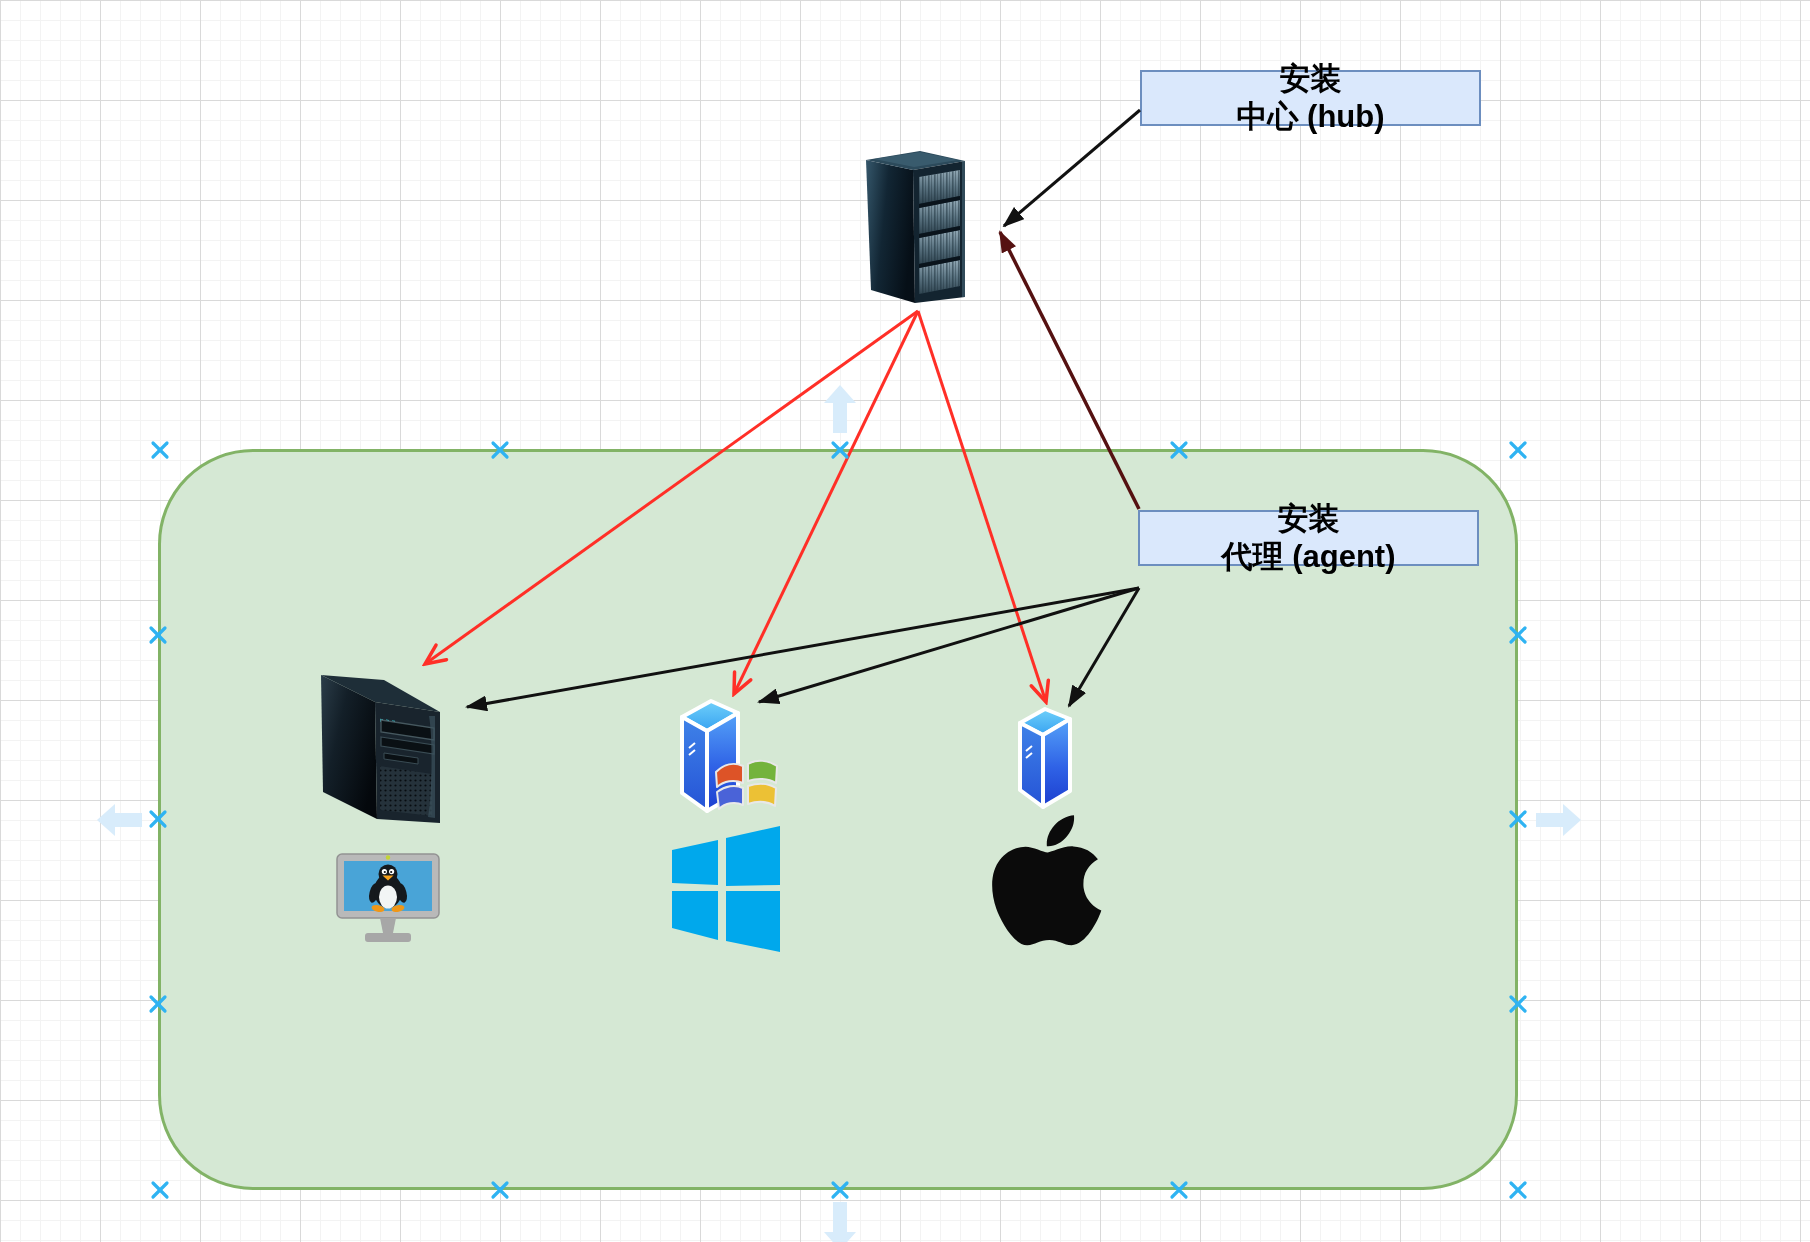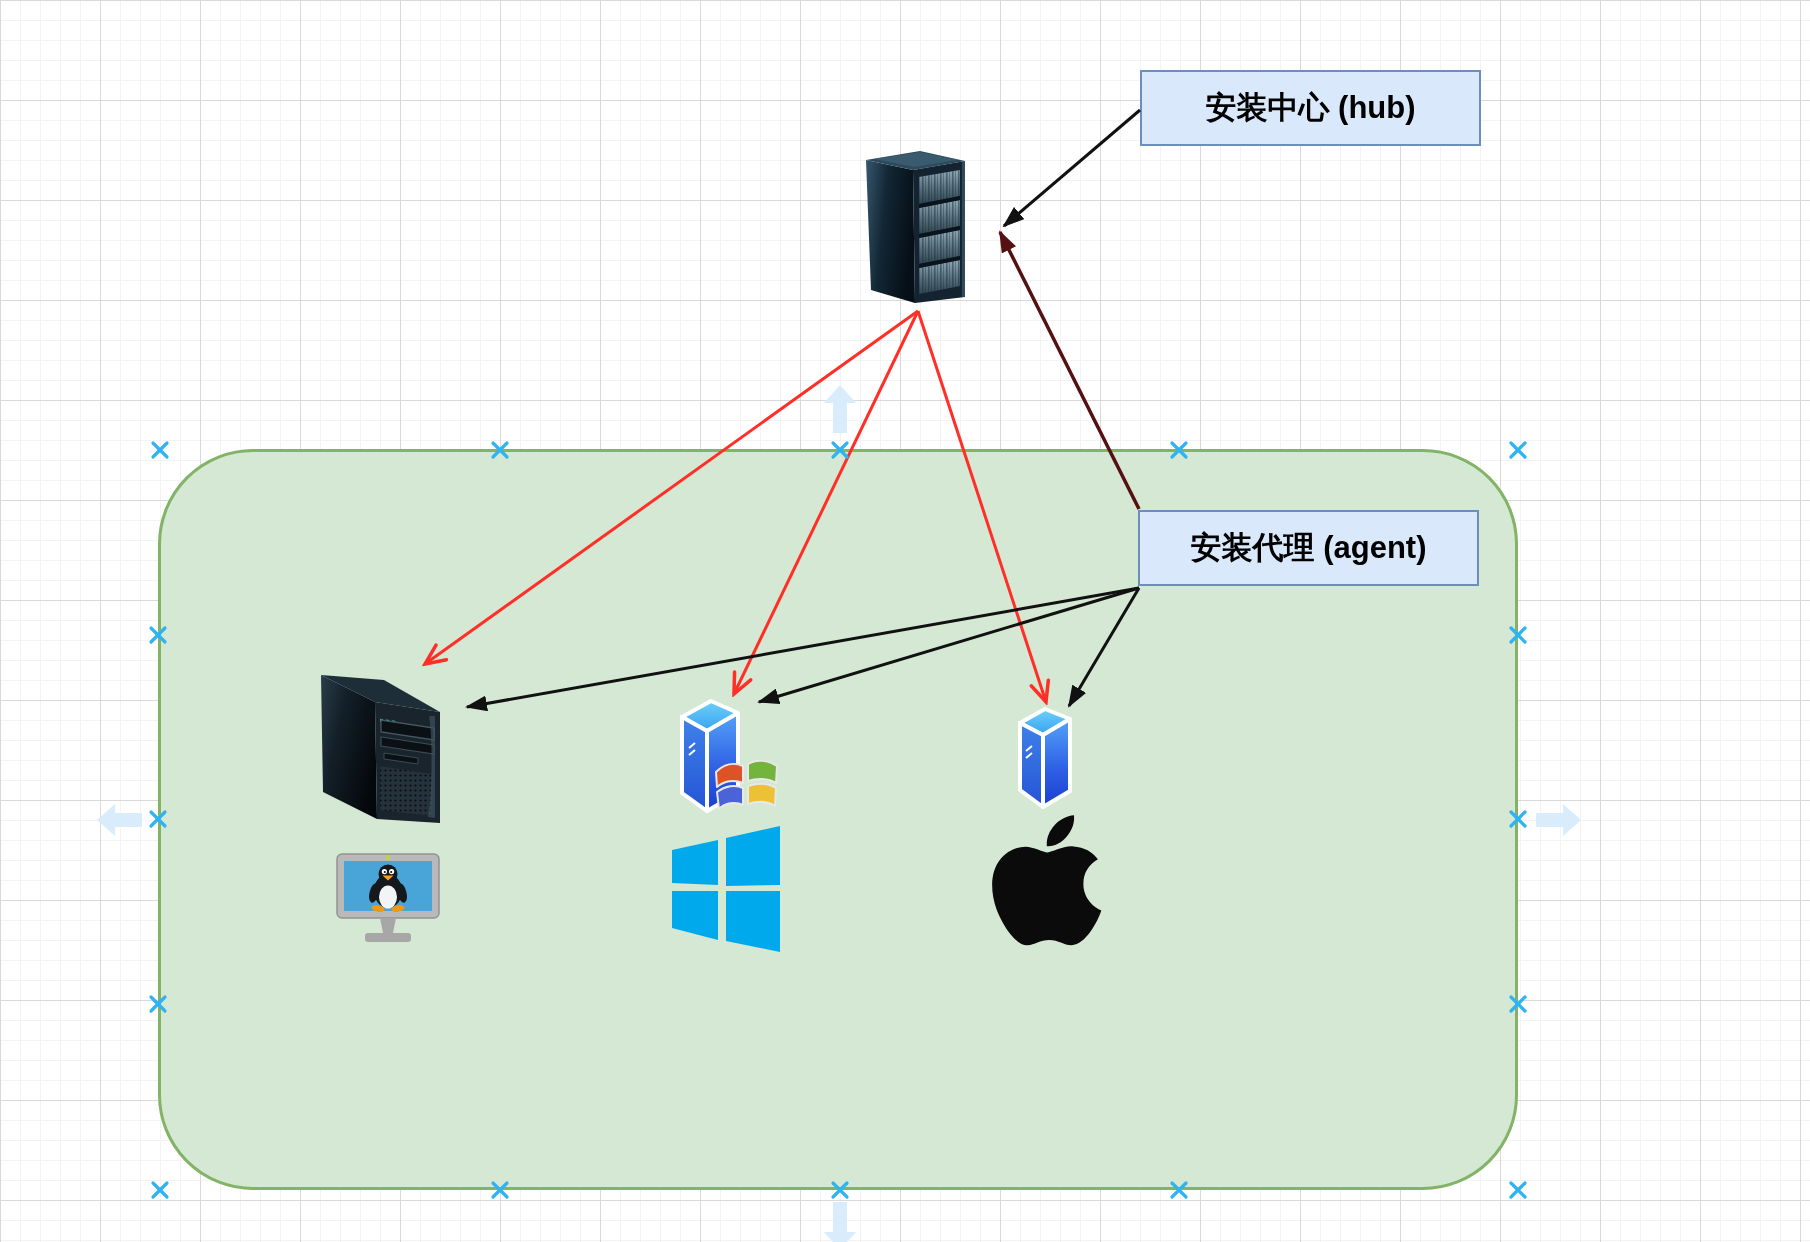--- a/index.html
+++ b/index.html
@@ -14,22 +14,22 @@
       linear-gradient(90deg,#f3f3f3 1px, transparent 1px);
     background-size:100px 100px,100px 100px,20px 20px,20px 20px;
   }
   .abs{position:absolute;}
   .container-green{
     left:158px;top:449px;width:1360px;height:741px;
     background:#d5e8d4;border:3.5px solid #82b366;border-radius:95px;
     box-sizing:border-box;
   }
   .label-box{
-    width:341px;height:76px;background:#dae8fc;border:2.5px solid #6c8ebf;
-    box-sizing:border-box;display:flex;flex-direction:row;align-items:center;
+    width:341px;height:56px;background:#dae8fc;border:2.5px solid #6c8ebf;
+    box-sizing:border-box;display:flex;flex-direction:column;align-items:center;
     justify-content:center;font-weight:bold;font-size:31px;line-height:38px;color:#000;
     text-align:center;
   }
   #hub-label{left:1140px;top:70px;}
   #agent-label{left:1138px;top:510px;}
   svg{display:block;}
   #edge-layer{left:0;top:0;pointer-events:none;}
 </style>
 </head>
 <body>

